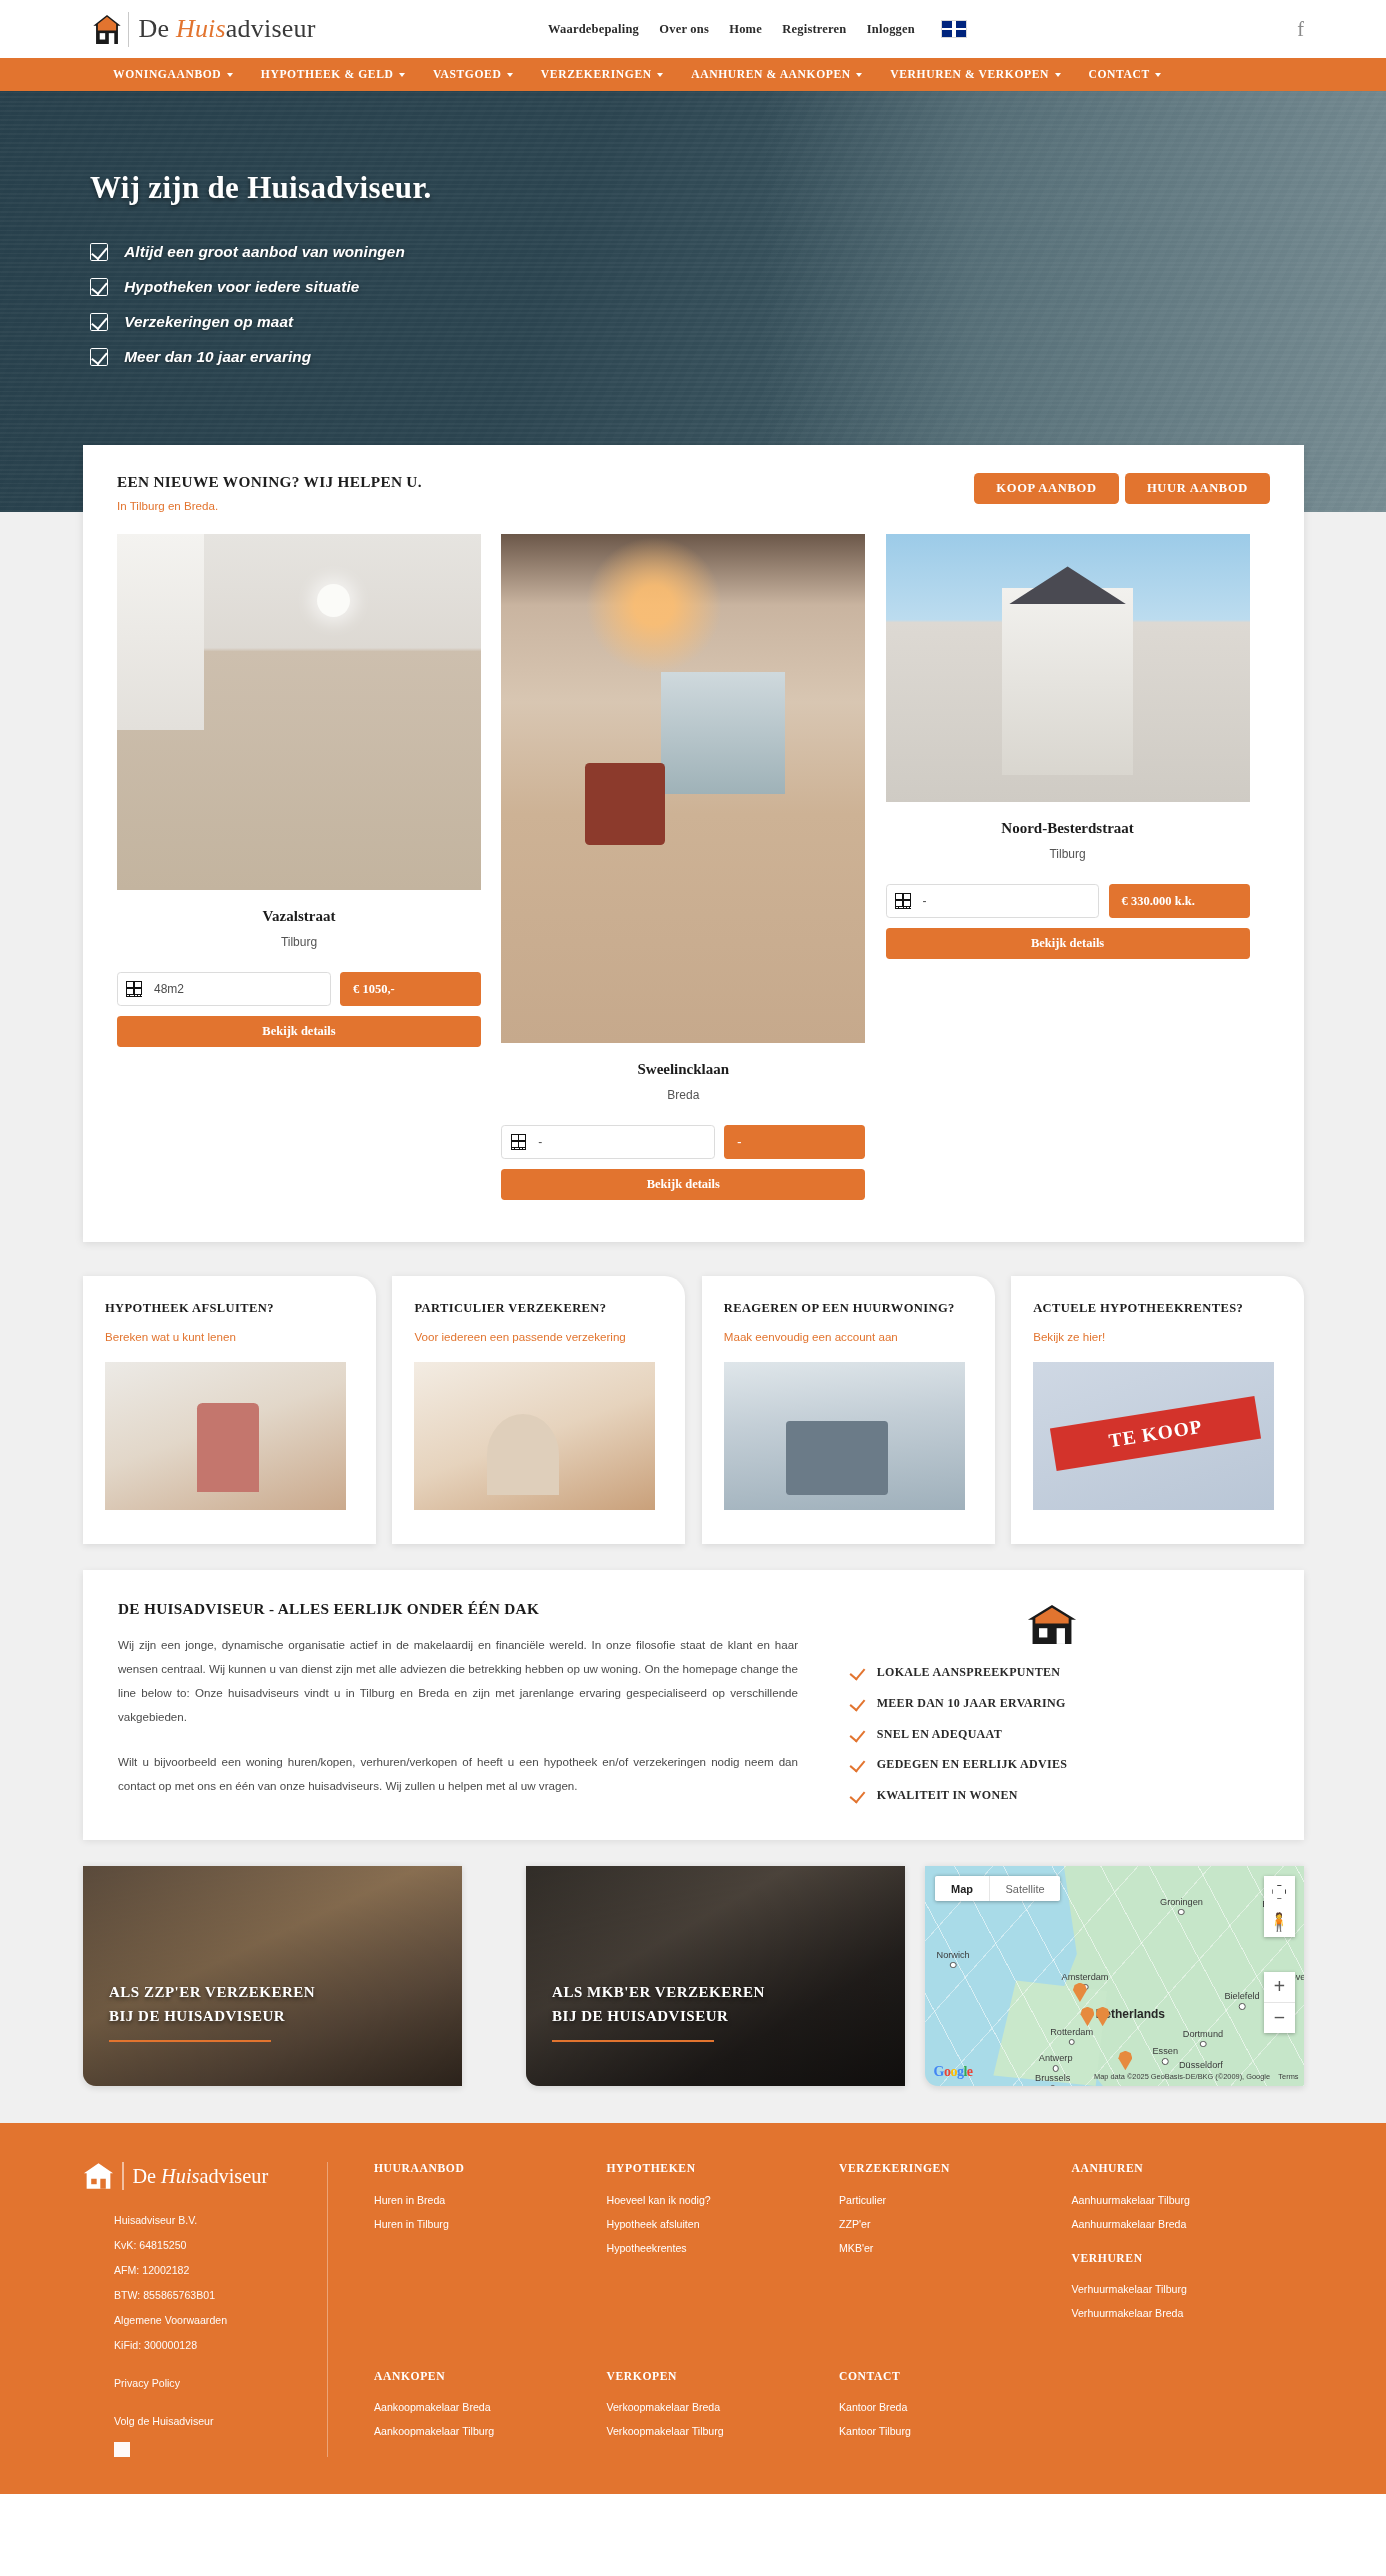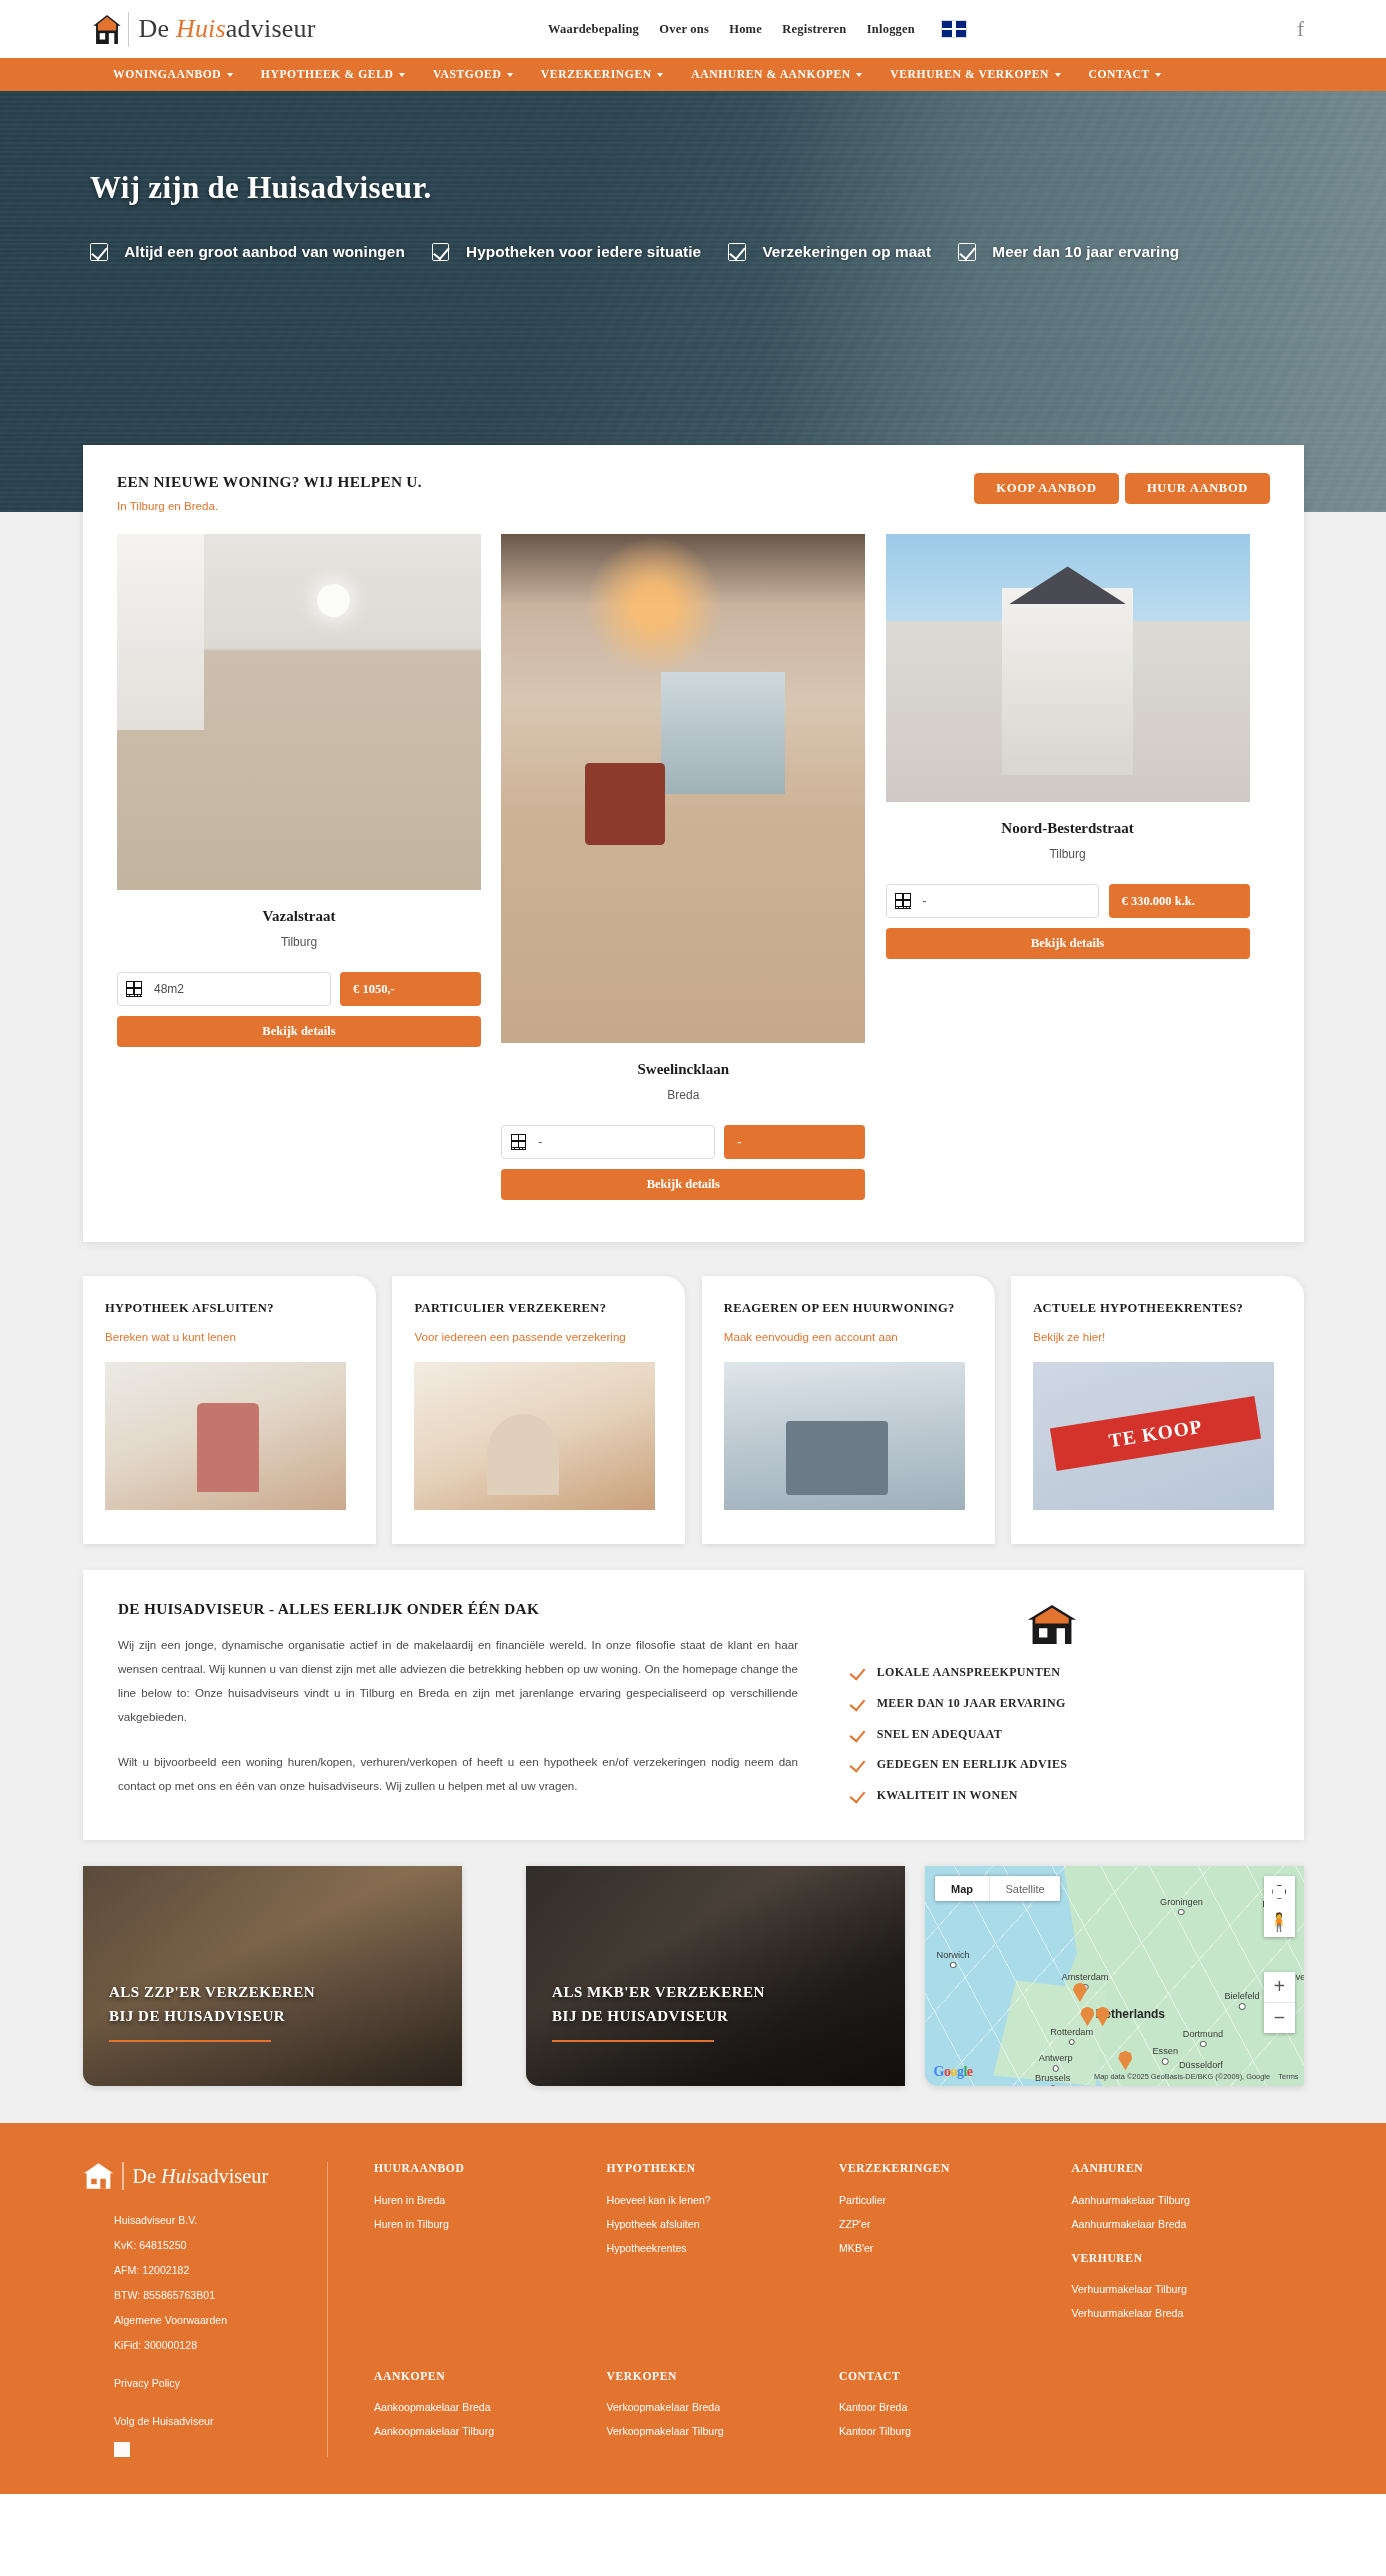--- a/index.html
+++ b/index.html
@@ -97,21 +97,21 @@
   .hero-inner { position: relative; z-index: 2; padding: 79px 0 0 90px; }
   .hero h1 {
     font-family: "Liberation Serif", serif;
     font-weight: bold;
     font-size: 31px;
     color: #fff;
     letter-spacing: 0.3px;
     margin-bottom: 37px;
     text-shadow: 0 1.8px 4.6px rgba(0,0,0,.45);
   }
-  .hero-list { display: flex; flex-direction: row; gap: 27px; }
+  .hero-list { display: flex; flex-direction: column; gap: 17px; font-style: italic; }
   .hero-li { display: flex; align-items: center; gap: 16.6px; }
   .chk {
     width: 17.6px; height: 17.6px; border: 1.8px solid #fff; border-radius: 1.8px;
     position: relative; flex: none;
   }
   .chk::after{
     content:""; position:absolute; left:3.7px; top:0px; width:6.5px; height:13px;
     border:solid #fff; border-width: 0 2.3px 2.3px 0; transform: rotate(40deg);
   }
   .hero-li span {
@@ -653,21 +653,21 @@
       </div>
 
       <div class="fcols">
         <div class="fcol">
           <h4>HUURAANBOD</h4>
           <a href="#">Huren in Breda</a>
           <a href="#">Huren in Tilburg</a>
         </div>
         <div class="fcol">
           <h4>HYPOTHEKEN</h4>
-          <a href="#">Hoeveel kan ik lenen?</a>
+          <a href="#">Hoeveel kan ik nodig?</a>
           <a href="#">Hypotheek afsluiten</a>
           <a href="#">Hypotheekrentes</a>
         </div>
         <div class="fcol">
           <h4>VERZEKERINGEN</h4>
           <a href="#">Particulier</a>
           <a href="#">ZZP'er</a>
           <a href="#">MKB'er</a>
         </div>
         <div class="fcol">

